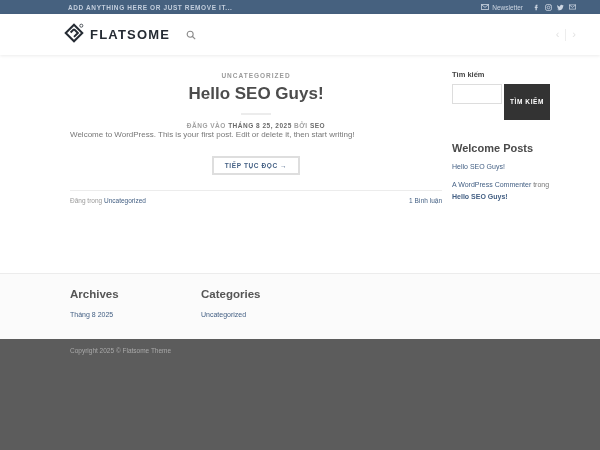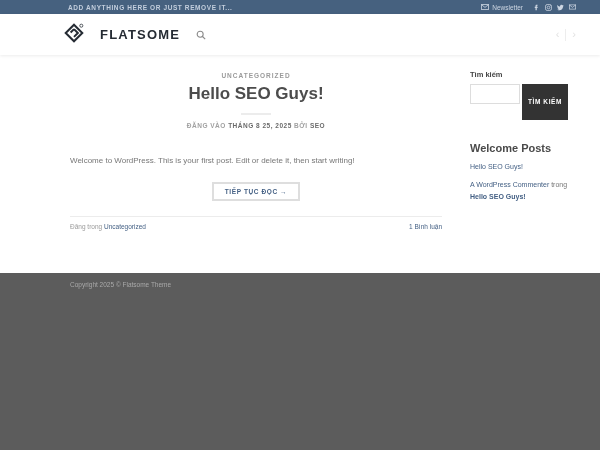--- a/index.html
+++ b/index.html
@@ -10,47 +10,47 @@
   
   .topbar { height: 14px; background: #46617f; display: flex; align-items: center; justify-content: space-between; padding: 0 24px 0 68px; flex: 0 0 auto; }
   .topbar-left { font-size: 6.5px; letter-spacing: 0.6px; color: #c3cedd; font-weight: bold; }
   .topbar-right { display: flex; align-items: center; gap: 10px; }
   .newsletter { display: flex; align-items: center; gap: 3px; color: #cdd6e2; font-size: 6.5px; cursor: pointer; }
   .social { display: flex; align-items: center; gap: 5px; }
   .social svg, .newsletter svg { display: block; }
 
   
   .header { height: 41px; background: #fff; display: flex; align-items: center; padding: 0 24px 0 64px; box-shadow: 0 1px 3px rgba(0,0,0,0.08); position: relative; z-index: 2; flex: 0 0 auto; }
-  .logo { display: flex; align-items: center; gap: 16px; cursor: pointer; }
+  .logo { display: flex; align-items: center; gap: 6px; cursor: pointer; }
   .logo-text { font-size: 13px; font-weight: bold; letter-spacing: 1.2px; color: #252b33; }
   .header-search { margin-left: 16px; cursor: pointer; display: flex; align-items: center; }
   .header-spacer { flex: 1; }
   .header-nav { display: flex; align-items: center; gap: 6px; color: #e2e2e2; font-size: 11px; }
   .header-nav .nav-divider { width: 1px; height: 12px; background: #ededed; }
   .header-nav span { cursor: pointer; line-height: 1; }
 
   
   .content { flex: 0 0 auto; height: 218px; display: flex; padding: 0 30px 0 70px; background: #fff; }
   .main-col { width: 372px; flex: 0 0 auto; }
   .post-header { text-align: center; }
   .post-category { margin-top: 17px; font-size: 6.5px; letter-spacing: 1px; color: #9a9a9a; font-weight: bold; }
   .post-category a { color: #9a9a9a; text-decoration: none; cursor: pointer; }
   .post-title { margin-top: 5px; font-size: 17px; font-weight: bold; color: #4c4c4c; cursor: pointer; }
   .title-divider { width: 30px; height: 2px; background: #ececec; margin: 9px auto 7px; }
   .post-meta { font-size: 6.5px; letter-spacing: 0.5px; color: #a0a0a0; font-weight: bold; }
   .post-meta .strong { color: #6b6b6b; }
   .post-meta .author { color: #6b6b6b; cursor: pointer; }
-  .post-excerpt { margin-top: 26px; font-size: 8px; color: #777; line-height: 1.5; text-align: left; }
+  .post-excerpt { font-size: 8px; color: #777; line-height: 1.5; text-align: left; }
   .read-more-wrap { text-align: center; margin-top: 13px; }
   .read-more { display: inline-block; border: 2px solid #dedede; background: #fff; color: #446084; font-size: 6.5px; font-weight: bold; letter-spacing: 0.6px; padding: 4px 11px; cursor: pointer; font-family: inherit; }
   .post-footer { margin-top: 15px; border-top: 1px solid #ececec; padding-top: 6px; display: flex; justify-content: space-between; font-size: 6.5px; color: #9a9a9a; }
   .post-footer a { color: #446084; text-decoration: none; cursor: pointer; }
 
   
-  .sidebar { width: 100px; margin-left: 28px; flex: 0 0 auto; }
+  .sidebar { width: 100px; margin-left: 10px; flex: 0 0 auto; }
   .search-label { margin-top: 15px; font-size: 7.5px; font-weight: bold; color: #444; }
   .search-row { margin-top: 5px; display: flex; align-items: flex-start; }
   .search-input { width: 50px; height: 20px; border: 1px solid #ddd; background: #fff; font-size: 7px; padding: 0 3px; }
   .search-button { width: 46px; height: 36px; margin-left: 2px; background: #333; color: #fff; border: none; font-size: 6.5px; font-weight: bold; letter-spacing: 0.6px; line-height: 1.6; cursor: pointer; font-family: inherit; }
   .widget-title { margin-top: 22px; font-size: 11px; font-weight: bold; color: #4a4a4a; }
   .widget-link { display: block; margin-top: 9px; font-size: 7px; color: #446084; text-decoration: none; cursor: pointer; }
   .comment-item { margin-top: 9px; font-size: 7px; line-height: 1.7; color: #777; }
   .comment-item .c-author { color: #446084; cursor: pointer; }
   .comment-item .c-post { color: #446084; font-weight: bold; cursor: pointer; }
 
@@ -166,18 +166,28 @@
       </div>
       <div class="widget-title">Welcome Posts</div>
       <a class="widget-link">Hello SEO Guys!</a>
       <div class="comment-item">
         <span class="c-author">A WordPress Commenter</span><span> trong </span><span class="c-post">Hello SEO Guys!</span>
       </div>
     </div>
 
   </div>
 
+  <div class="footer-light">
+    <div class="f-col-1">
+      <div class="f-title">Archives</div>
+      <a class="f-link">Tháng 8 2025</a>
+    </div>
+    <div>
+      <div class="f-title">Categories</div>
+      <a class="f-link">Uncategorized</a>
+    </div>
+  </div>
 
   <div class="footer-dark">
     <div class="copyright">Copyright 2025 © Flatsome Theme</div>
   </div>
 
 </div>
 
 </body></html>

